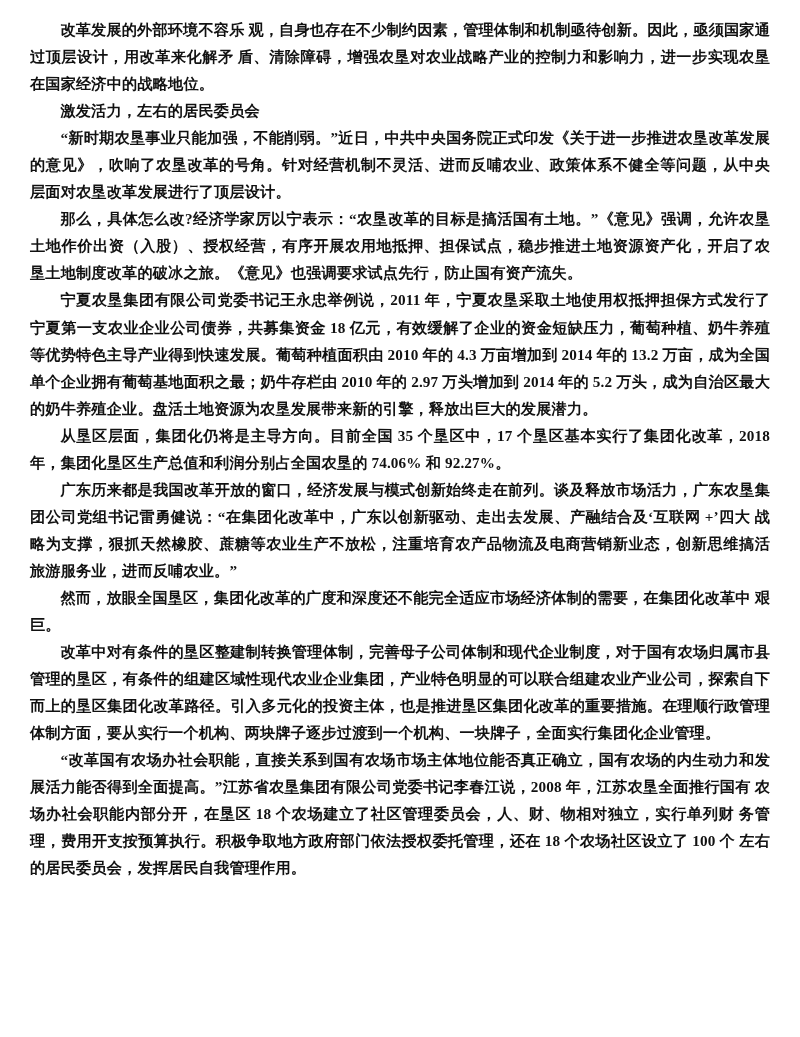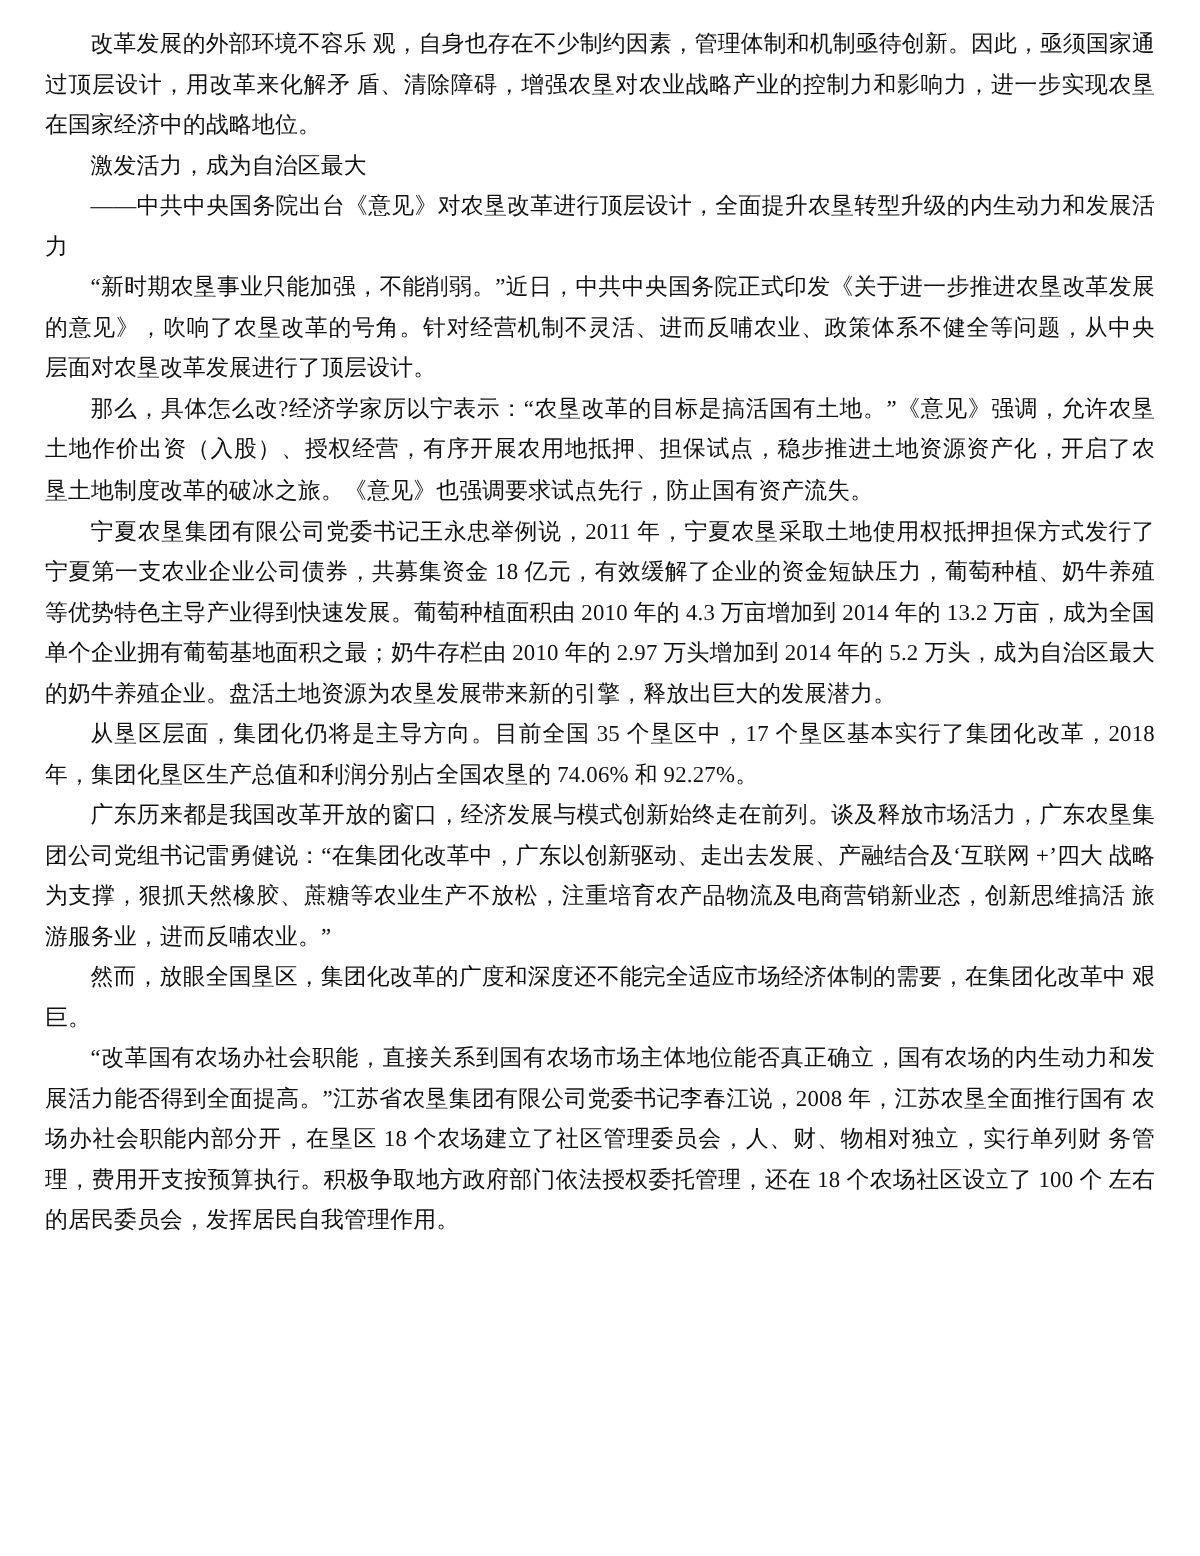--- a/index.html
+++ b/index.html
@@ -25,35 +25,36 @@
     font-size: 15.2px;
     line-height: 1.78;
     text-align: justify;
     text-justify: inter-ideograph;
     color: #111111;
   }
   p.para {
     margin: 0 0 0 0;
     text-indent: 2em;
     letter-spacing: 0.01em;
+    font-weight: bold;
   }
   p.para.dashlead {
     text-indent: 2em;
   }
 </style>
 </head>
 <body>
 
 <div class="page">
   <div class="doc-body">
     <p class="para">改革发展的外部环境不容乐 观，自身也存在不少制约因素，管理体制和机制亟待创新。因此，亟须国家通过顶层设计，用改革来化解矛 盾、清除障碍，增强农垦对农业战略产业的控制力和影响力，进一步实现农垦在国家经济中的战略地位。</p>
-    <p class="para">激发活力，成为自治区最大</p>
-    <p class="para dashlead">——中共中央国务院出台《意见》对农垦改革进行顶层设计，全面提升农垦转型升级的内生动力和发展活 力</p>
+    <p class="para">激发活力，左右的居民委员会</p>
     <p class="para">“新时期农垦事业只能加强，不能削弱。”近日，中共中央国务院正式印发《关于进一步推进农垦改革发展 的意见》，吹响了农垦改革的号角。针对经营机制不灵活、进而反哺农业、政策体系不健全等问题，从中央 层面对农垦改革发展进行了顶层设计。</p>
     <p class="para">那么，具体怎么改?经济学家厉以宁表示：“农垦改革的目标是搞活国有土地。”《意见》强调，允许农垦土地作价出资（入股）、授权经营，有序开展农用地抵押、担保试点，稳步推进土地资源资产化，开启了农 垦土地制度改革的破冰之旅。《意见》也强调要求试点先行，防止国有资产流失。</p>
     <p class="para">宁夏农垦集团有限公司党委书记王永忠举例说，2011 年，宁夏农垦采取土地使用权抵押担保方式发行了 宁夏第一支农业企业公司债券，共募集资金 18 亿元，有效缓解了企业的资金短缺压力，葡萄种植、奶牛养殖 等优势特色主导产业得到快速发展。葡萄种植面积由 2010 年的 4.3 万亩增加到 2014 年的 13.2 万亩，成为全国 单个企业拥有葡萄基地面积之最；奶牛存栏由 2010 年的 2.97 万头增加到 2014 年的 5.2 万头，成为自治区最大 的奶牛养殖企业。盘活土地资源为农垦发展带来新的引擎，释放出巨大的发展潜力。</p>
     <p class="para">从垦区层面，集团化仍将是主导方向。目前全国 35 个垦区中，17 个垦区基本实行了集团化改革，2018年，集团化垦区生产总值和利润分别占全国农垦的 74.06% 和 92.27%。</p>
     <p class="para">广东历来都是我国改革开放的窗口，经济发展与模式创新始终走在前列。谈及释放市场活力，广东农垦集 团公司党组书记雷勇健说：“在集团化改革中，广东以创新驱动、走出去发展、产融结合及‘互联网 +’四大 战略为支撑，狠抓天然橡胶、蔗糖等农业生产不放松，注重培育农产品物流及电商营销新业态，创新思维搞活 旅游服务业，进而反哺农业。”</p>
     <p class="para">然而，放眼全国垦区，集团化改革的广度和深度还不能完全适应市场经济体制的需要，在集团化改革中 艰巨。</p>
+    <p class="para">改革中对有条件的垦区整建制转换管理体制，完善母子公司体制和现代企业制度，对于国有农场归属市县 管理的垦区，有条件的组建区域性现代农业企业集团，产业特色明显的可以联合组建农业产业公司，探索自下 而上的垦区集团化改革路径。引入多元化的投资主体，也是推进垦区集团化改革的重要措施。在理顺行政管理 体制方面，要从实行一个机构、两块牌子逐步过渡到一个机构、一块牌子，全面实行集团化企业管理。</p>
     <p class="para">“改革国有农场办社会职能，直接关系到国有农场市场主体地位能否真正确立，国有农场的内生动力和发 展活力能否得到全面提高。”江苏省农垦集团有限公司党委书记李春江说，2008 年，江苏农垦全面推行国有 农场办社会职能内部分开，在垦区 18 个农场建立了社区管理委员会，人、财、物相对独立，实行单列财 务管理，费用开支按预算执行。积极争取地方政府部门依法授权委托管理，还在 18 个农场社区设立了 100 个 左右的居民委员会，发挥居民自我管理作用。</p>
   </div>
 
 </div>
 
 </body></html>

